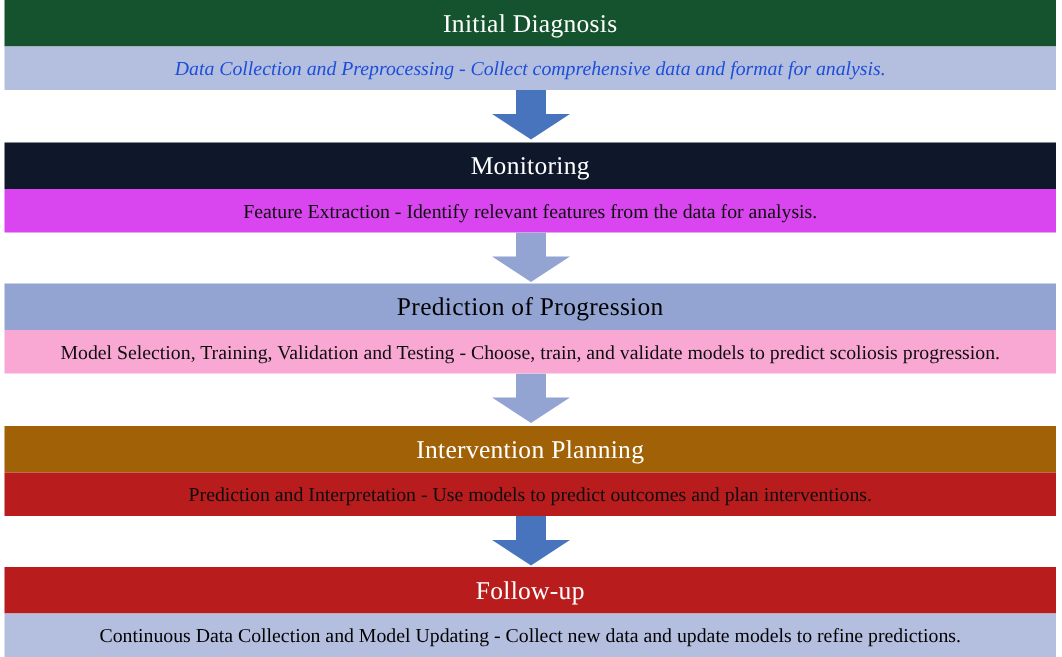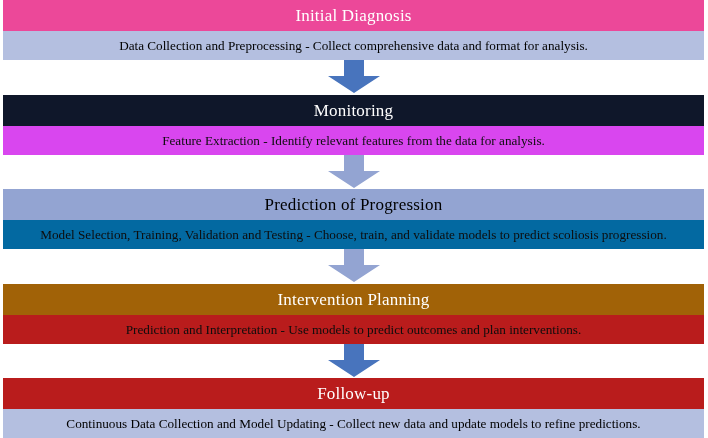--- a/index.html
+++ b/index.html
@@ -60,22 +60,22 @@
   .arrow-svg {
     display: block;
   }
 </style>
 </head>
 <body style="background-color: rgb(255, 255, 255);">
 
 <div id="flow">
 
   <div class="stage">
-    <div class="stage-header" style="background-color: #ec4899; color: rgb(255, 255, 255);">Initial Diagnosis</div>
-    <div class="stage-desc" style="background-color: rgb(180, 191, 224); color: #000000;">Data Collection and Preprocessing - Collect comprehensive data and format for analysis.</div>
+    <div class="stage-header" style="background-color: #14532d; color: rgb(255, 255, 255);">Initial Diagnosis</div>
+    <div class="stage-desc" style="background-color: rgb(180, 191, 224); color: #1d4ed8; font-style: italic;">Data Collection and Preprocessing - Collect comprehensive data and format for analysis.</div>
   </div>
 
   <div class="connector">
     <svg class="arrow-svg" width="54" height="34" viewBox="0 0 54 34">
       <polygon points="17,0 37,0 37,16 53,16 27,33 1,16 17,16" style="fill: rgb(72, 116, 189);"></polygon>
     </svg>
   </div>
 
   <div class="stage">
     <div class="stage-header" style="background-color: #0f172a; color: rgb(255, 255, 255);">Monitoring</div>
@@ -83,21 +83,21 @@
   </div>
 
   <div class="connector">
     <svg class="arrow-svg" width="54" height="34" viewBox="0 0 54 34">
       <polygon points="17,0 37,0 37,16 53,16 27,33 1,16 17,16" style="fill: rgb(147, 164, 210);"></polygon>
     </svg>
   </div>
 
   <div class="stage">
     <div class="stage-header" style="background-color: rgb(147, 164, 210); color: #000000;">Prediction of Progression</div>
-    <div class="stage-desc" style="background-color: #0369a1; color: rgb(13, 13, 13);">Model Selection, Training, Validation and Testing - Choose, train, and validate models to predict scoliosis progression.</div>
+    <div class="stage-desc" style="background-color: #f9a8d4; color: rgb(13, 13, 13);">Model Selection, Training, Validation and Testing - Choose, train, and validate models to predict scoliosis progression.</div>
   </div>
 
   <div class="connector">
     <svg class="arrow-svg" width="54" height="34" viewBox="0 0 54 34">
       <polygon points="17,0 37,0 37,16 53,16 27,33 1,16 17,16" style="fill: rgb(147, 164, 210);"></polygon>
     </svg>
   </div>
 
   <div class="stage">
     <div class="stage-header" style="background-color: #a16207; color: rgb(255, 255, 255);">Intervention Planning</div>

